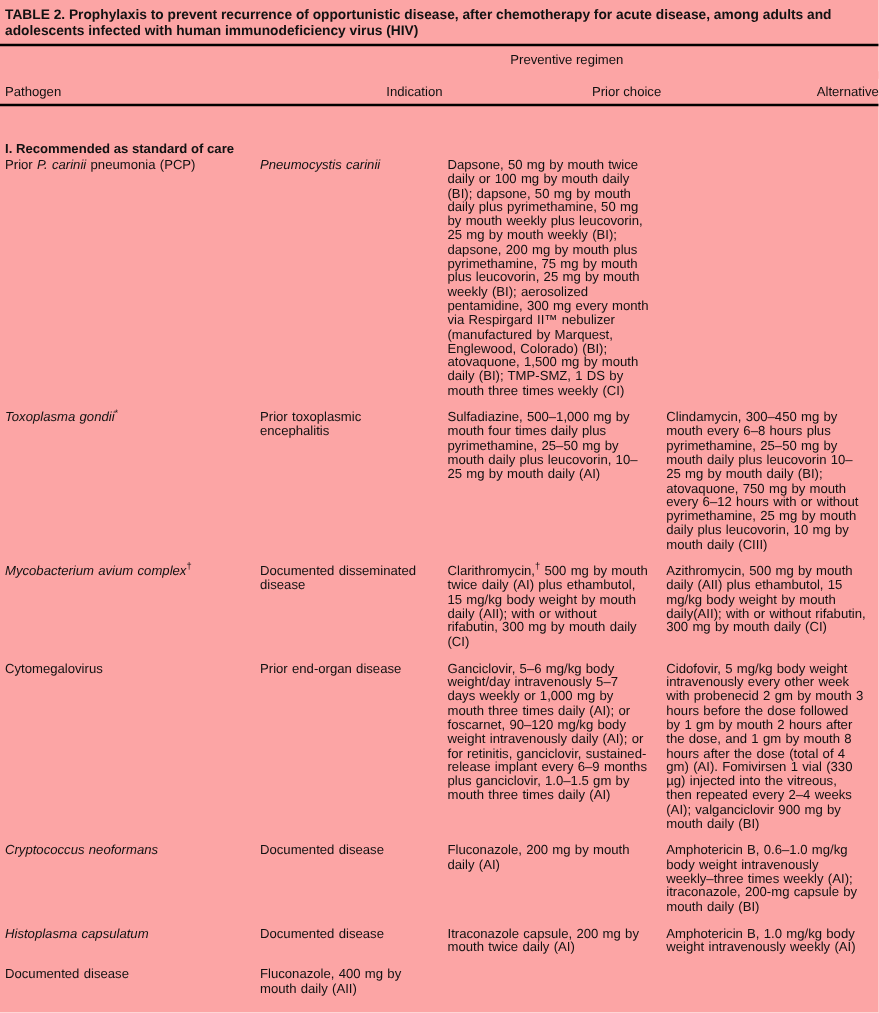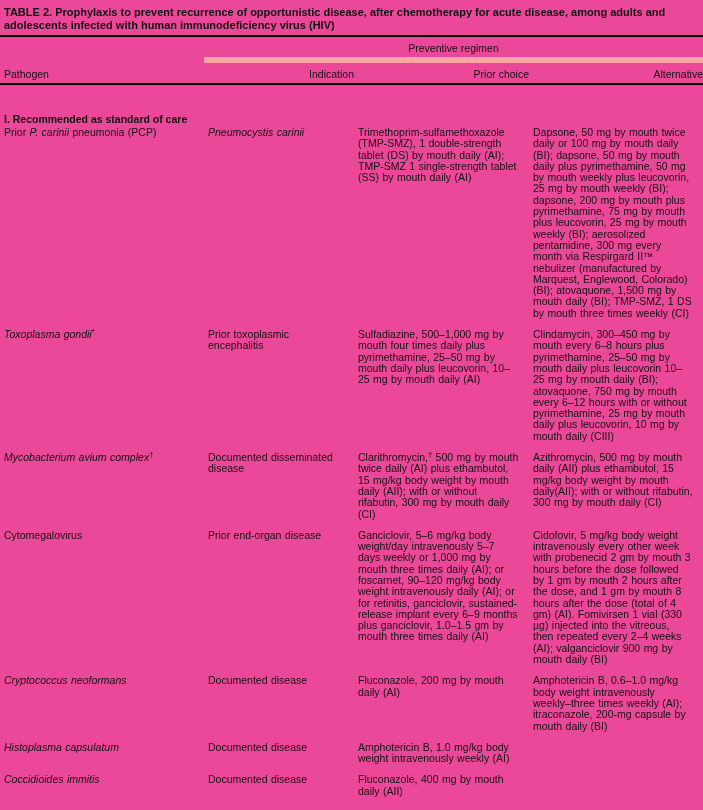--- a/index.html
+++ b/index.html
@@ -5,21 +5,21 @@
   html, body {
     margin: 0;
     padding: 0;
     background: #ffffff;
   }
   .page {
     position: relative;
     width: 703px;
     height: 810px;
     overflow: hidden;
-    background: #ec4899;
+    background: #fca5a5;
     color: #111111;
     font-family: "Liberation Sans", sans-serif;
   }
   .title {
     font-size: 11px;
     font-weight: bold;
     line-height: 13px;
     padding: 6px 6px 3px 4px;
     border-bottom: 2px solid #000;
     letter-spacing: 0px;
@@ -87,21 +87,20 @@
     <div class="hcell">Prior choice</div>
     <div class="hcell">Alternative</div>
   </div>
 
   <div class="section">I. Recommended as standard of care</div>
 
   <div id="rows">
   <div class="row">
     <div class="cell"><span>Prior </span><span class="it">P. carinii</span><span> pneumonia (PCP)</span></div>
     <div class="cell"><span class="it">Pneumocystis carinii</span></div>
-    <div class="cell"><span>Trimethoprim-sulfamethoxazole (TMP-SMZ), 1 double-strength tablet (DS) by mouth daily (AI); TMP-SMZ 1 single-strength tablet (SS) by mouth daily (AI)</span></div>
     <div class="cell"><span>Dapsone, 50 mg by mouth twice daily or 100 mg by mouth daily (BI); dapsone, 50 mg by mouth daily plus pyrimethamine, 50 mg by mouth weekly plus leucovorin, 25 mg by mouth weekly (BI); dapsone, 200 mg by mouth plus pyrimethamine, 75 mg by mouth plus leucovorin, 25 mg by mouth weekly (BI); aerosolized pentamidine, 300 mg every month via Respirgard II™ nebulizer (manufactured by Marquest, Englewood, Colorado) (BI); atovaquone, 1,500 mg by mouth daily (BI); TMP-SMZ, 1 DS by mouth three times weekly (CI)</span></div>
   </div>
 
   <div class="row">
     <div class="cell"><span class="it">Toxoplasma gondii</span><sup>*</sup></div>
     <div class="cell"><span>Prior toxoplasmic encephalitis</span></div>
     <div class="cell"><span>Sulfadiazine, 500–1,000 mg by mouth four times daily plus pyrimethamine, 25–50 mg by mouth daily plus leucovorin, 10–25 mg by mouth daily (AI)</span></div>
     <div class="cell"><span>Clindamycin, 300–450 mg by mouth every 6–8 hours plus pyrimethamine, 25–50 mg by mouth daily plus leucovorin 10–25 mg by mouth daily (BI); atovaquone, 750 mg by mouth every 6–12 hours with or without pyrimethamine, 25 mg by mouth daily plus leucovorin, 10 mg by mouth daily (CIII)</span></div>
   </div>
 
@@ -122,23 +121,23 @@
   <div class="row">
     <div class="cell"><span class="it">Cryptococcus neoformans</span></div>
     <div class="cell"><span>Documented disease</span></div>
     <div class="cell"><span>Fluconazole, 200 mg by mouth daily (AI)</span></div>
     <div class="cell"><span>Amphotericin B, 0.6–1.0 mg/kg body weight intravenously weekly–three times weekly (AI); itraconazole, 200-mg capsule by mouth daily (BI)</span></div>
   </div>
 
   <div class="row">
     <div class="cell"><span class="it">Histoplasma capsulatum</span></div>
     <div class="cell"><span>Documented disease</span></div>
+    <div class="cell"><span>Itraconazole capsule, 200 mg by mouth twice daily (AI)</span></div>
     <div class="cell"><span>Amphotericin B, 1.0 mg/kg body weight intravenously weekly (AI)</span></div>
   </div>
 
   <div class="row">
-    <div class="cell"><span class="it">Coccidioides immitis</span></div>
     <div class="cell"><span>Documented disease</span></div>
     <div class="cell"><span>Fluconazole, 400 mg by mouth daily (AII)</span></div>
   </div>
 </div>
 
 </div>
 
 </body></html>

